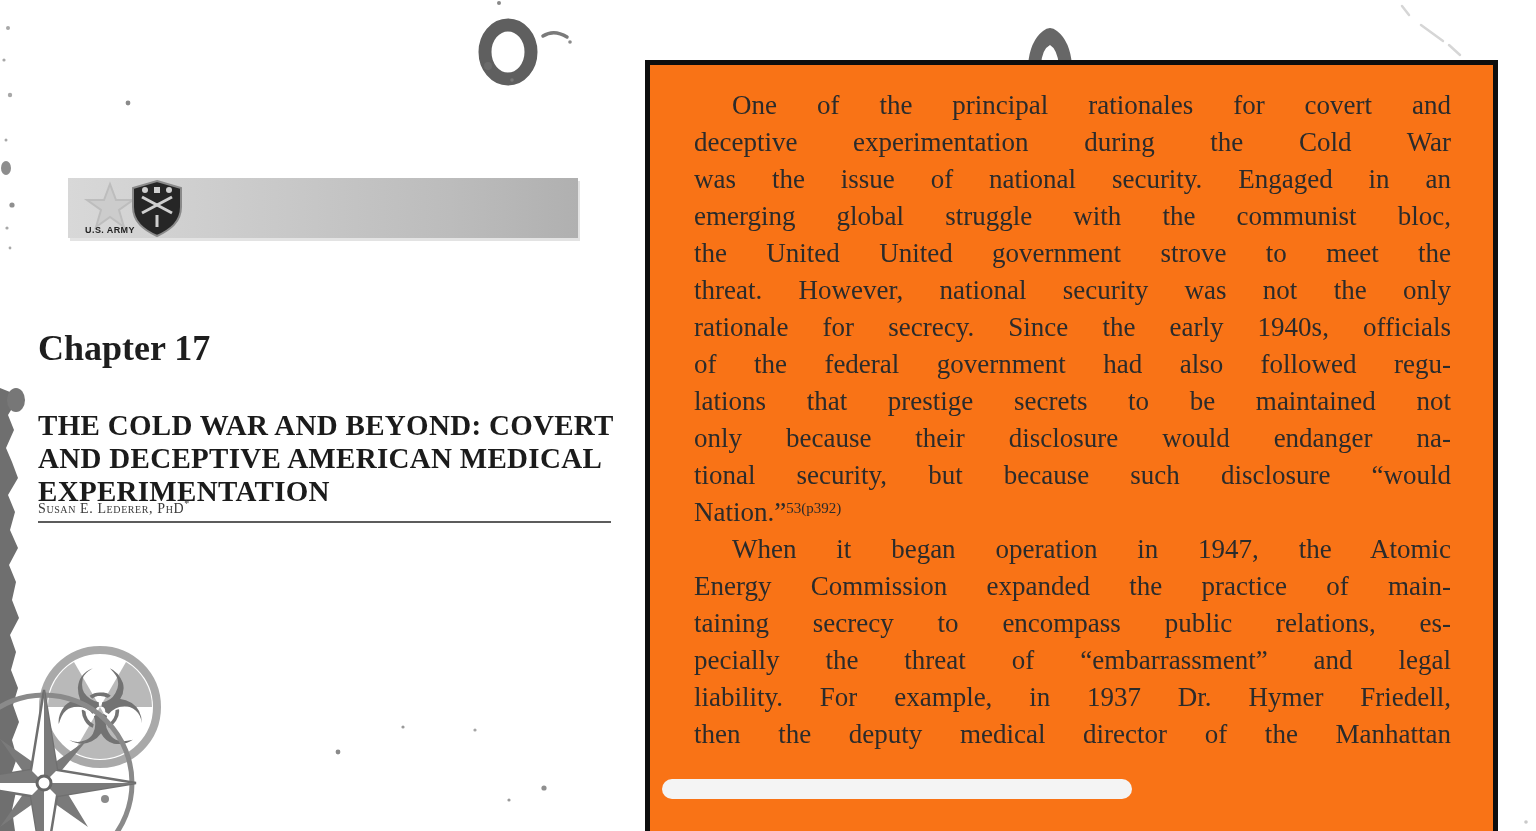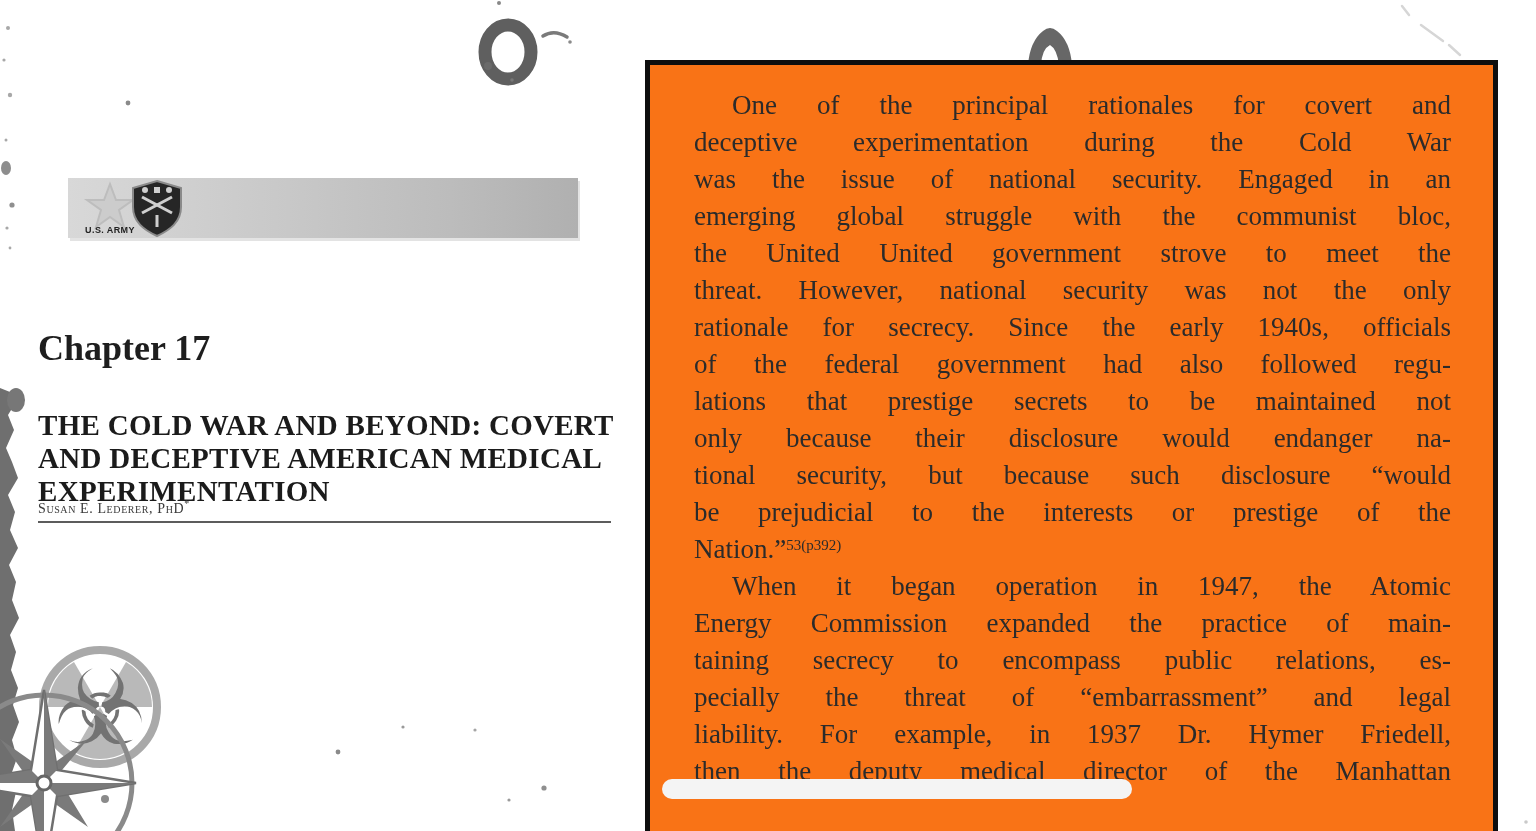--- a/index.html
+++ b/index.html
@@ -131,21 +131,20 @@
       <div class="tline">deceptive experimentation during the Cold War</div>
       <div class="tline">was the issue of national security. Engaged in an</div>
       <div class="tline">emerging global struggle with the communist bloc,</div>
       <div class="tline">the United United government strove to meet the</div>
       <div class="tline">threat. However, national security was not the only</div>
       <div class="tline">rationale for secrecy. Since the early 1940s, officials</div>
       <div class="tline">of the federal government had also followed regu-</div>
       <div class="tline">lations that prestige secrets to be maintained not</div>
       <div class="tline">only because their disclosure would endanger na-</div>
       <div class="tline">tional security, but because such disclosure “would</div>
-      <div class="tline">be prejudicial to the interests or prestige of the</div>
       <div class="tline end">
         <span>Nation.”</span><sup>53(p392)</sup>
       </div>
       <div class="tline indent">When it began operation in 1947, the Atomic</div>
       <div class="tline">Energy Commission expanded the practice of main-</div>
       <div class="tline">taining secrecy to encompass public relations, es-</div>
       <div class="tline">pecially the threat of “embarrassment” and legal</div>
       <div class="tline">liability. For example, in 1937 Dr. Hymer Friedell,</div>
       <div class="tline">then the deputy medical director of the Manhattan</div>
     </div>

